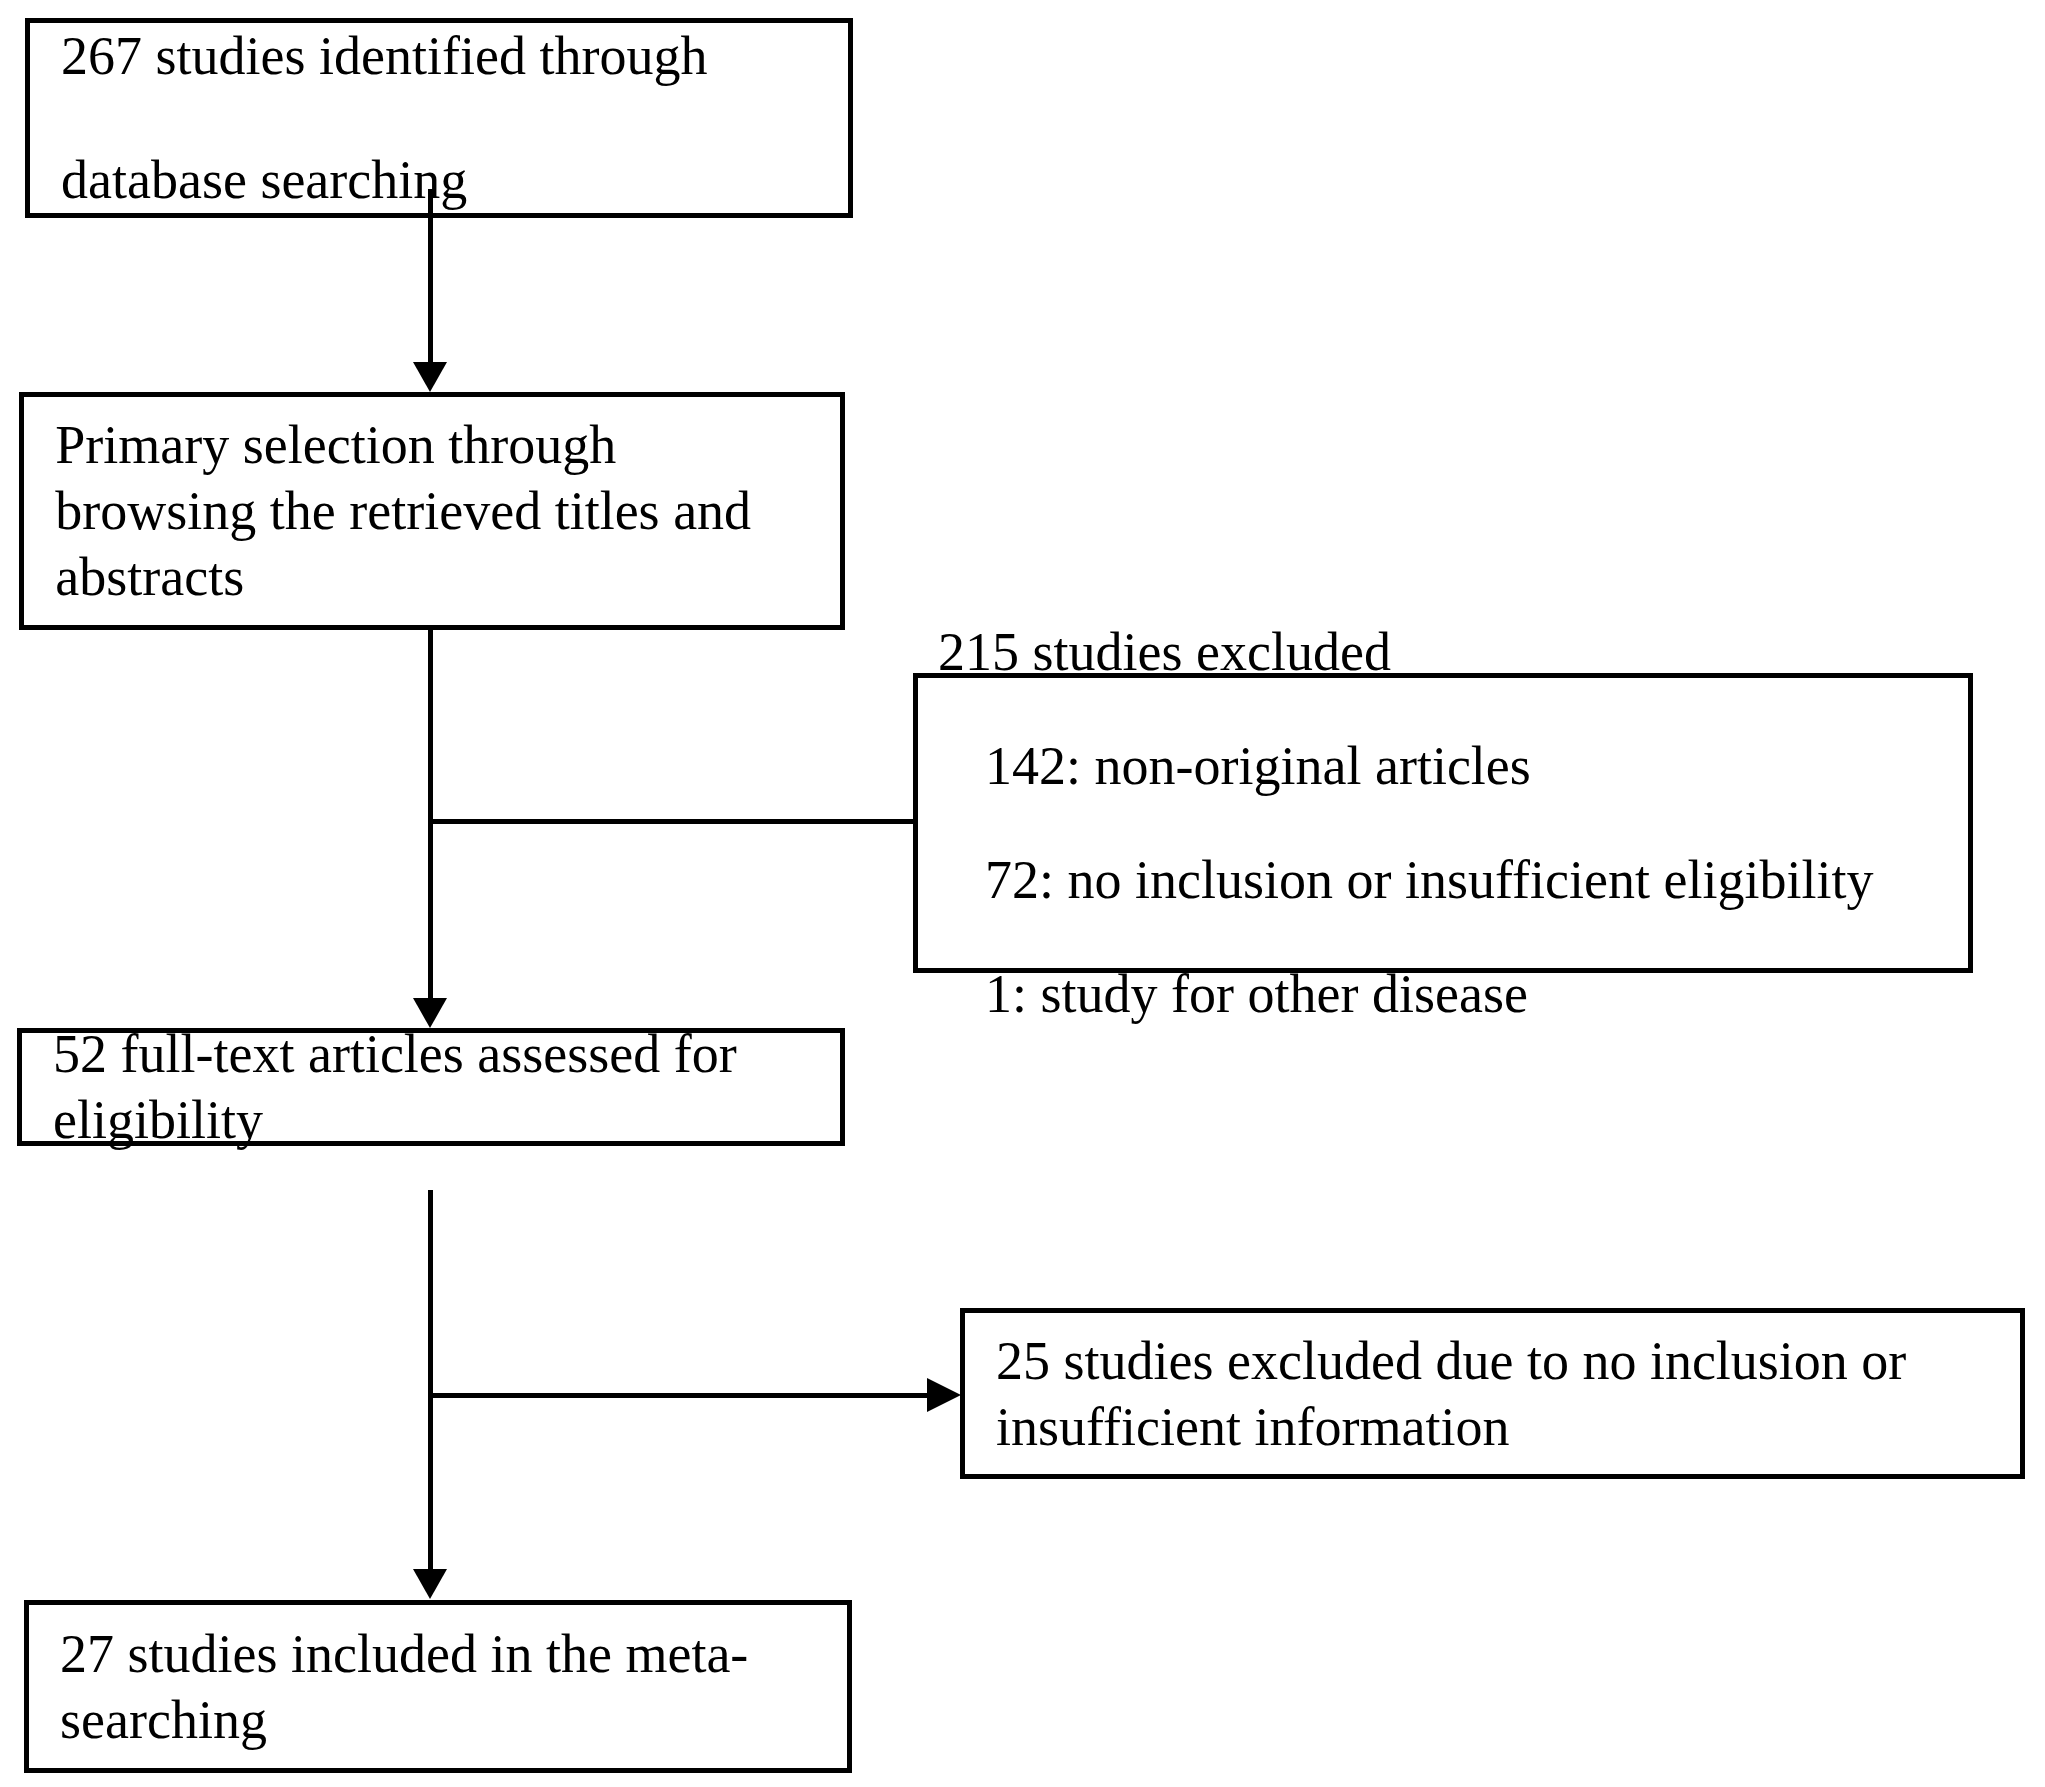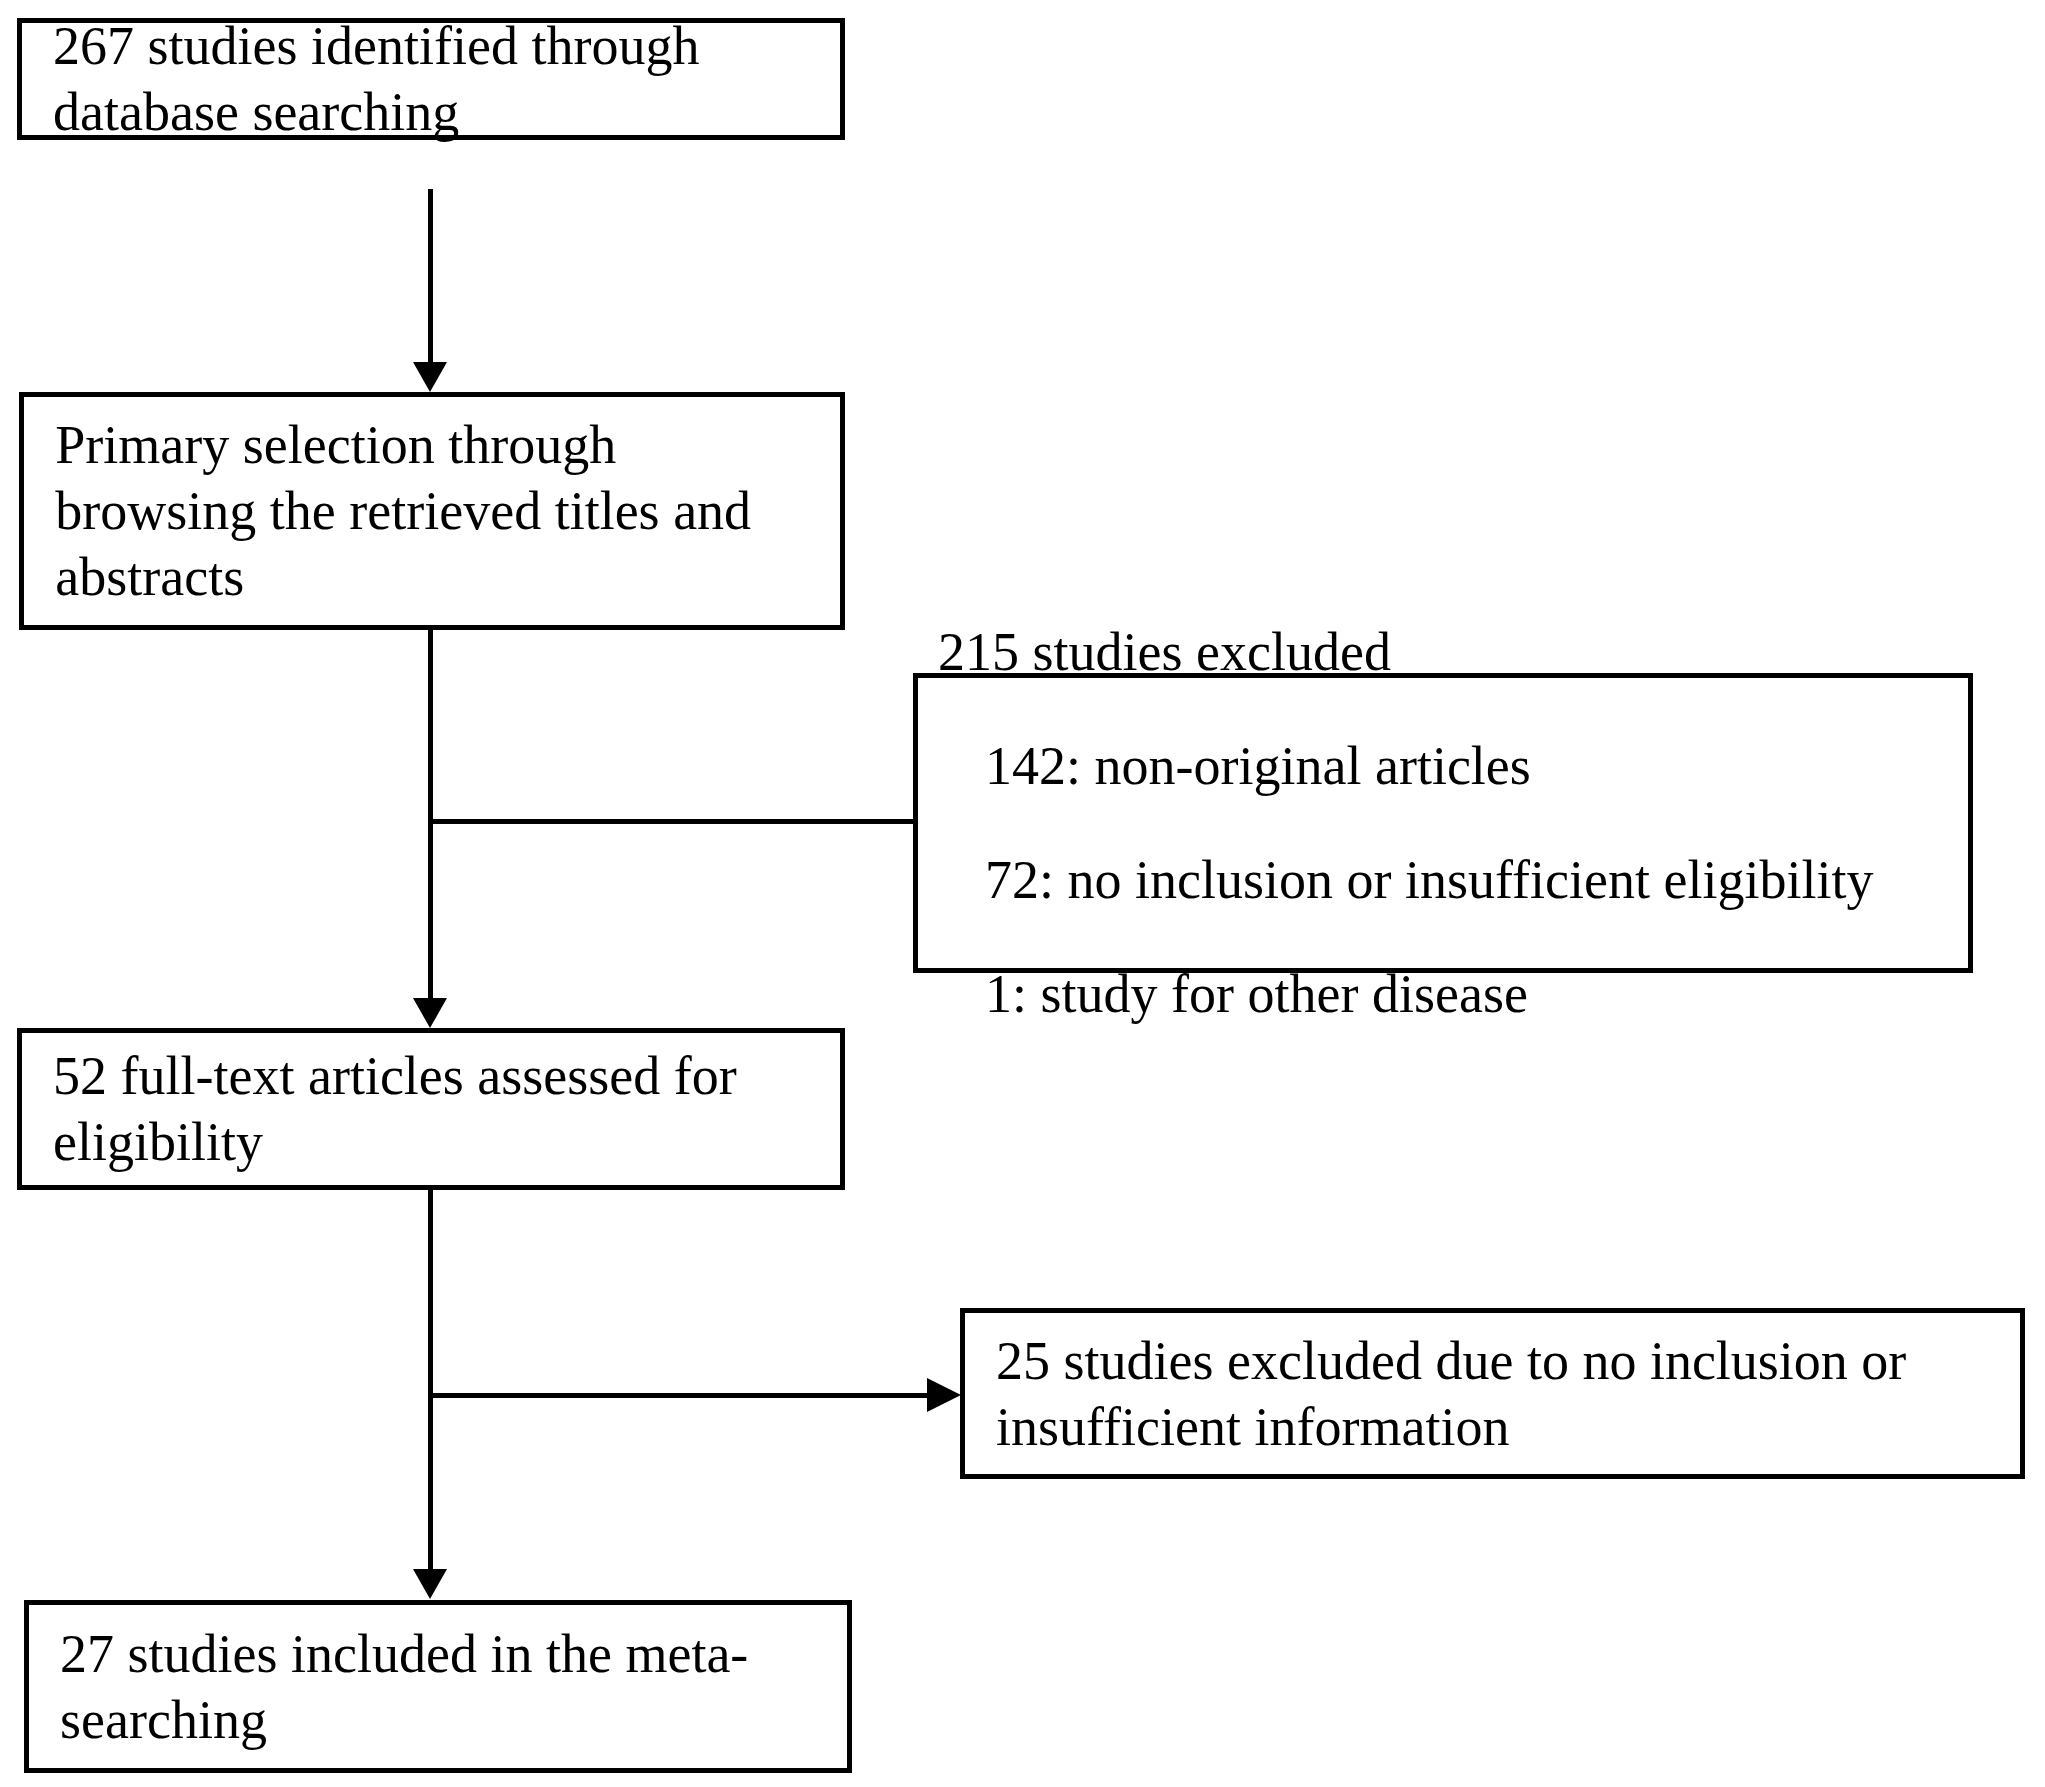--- a/index.html
+++ b/index.html
@@ -27,24 +27,24 @@
     padding-left: 31px;
     padding-right: 6.4px;
     font-size: 54px;
     line-height: 66px;
     white-space: nowrap;
   }
   .box .line { display: block; }
   .box .line.indent { padding-left: 47px; margin-top: 48px; }
 
   
-  #box-identified        { left: 17px;   top: 18px;   width: 828px; height: 122px; }
+  #box-identified        { left: 25px;   top: 18px;   width: 828px; height: 200px; justify-content: space-between; }
   #box-primary-selection { left: 19.3px;   top: 392px;  width: 826px; height: 238px; }
   #box-excluded-primary  { left: 913px; top: 673px; width: 1060px; height: 300px; padding-left: 20px; }
-  #box-full-text         { left: 17px;   top: 1028px; width: 828px; height: 162px; }
+  #box-full-text         { left: 17px;   top: 1028px; width: 828px; height: 118px; }
   #box-excluded-full-text{ left: 960px; top: 1308px; width: 1065px; height: 171px; }
   #box-included          { left: 24px;   top: 1600px; width: 828px; height: 173px; }
 
   
   .conn {
     position: absolute;
     background: #000000;
   }
   #arrow1-line { left: 428px; top: 189px;  width: 5.2px;   height: 175px; }
   #arrow2-line { left: 428px; top: 630px;  width: 5.2px;   height: 371px; }

